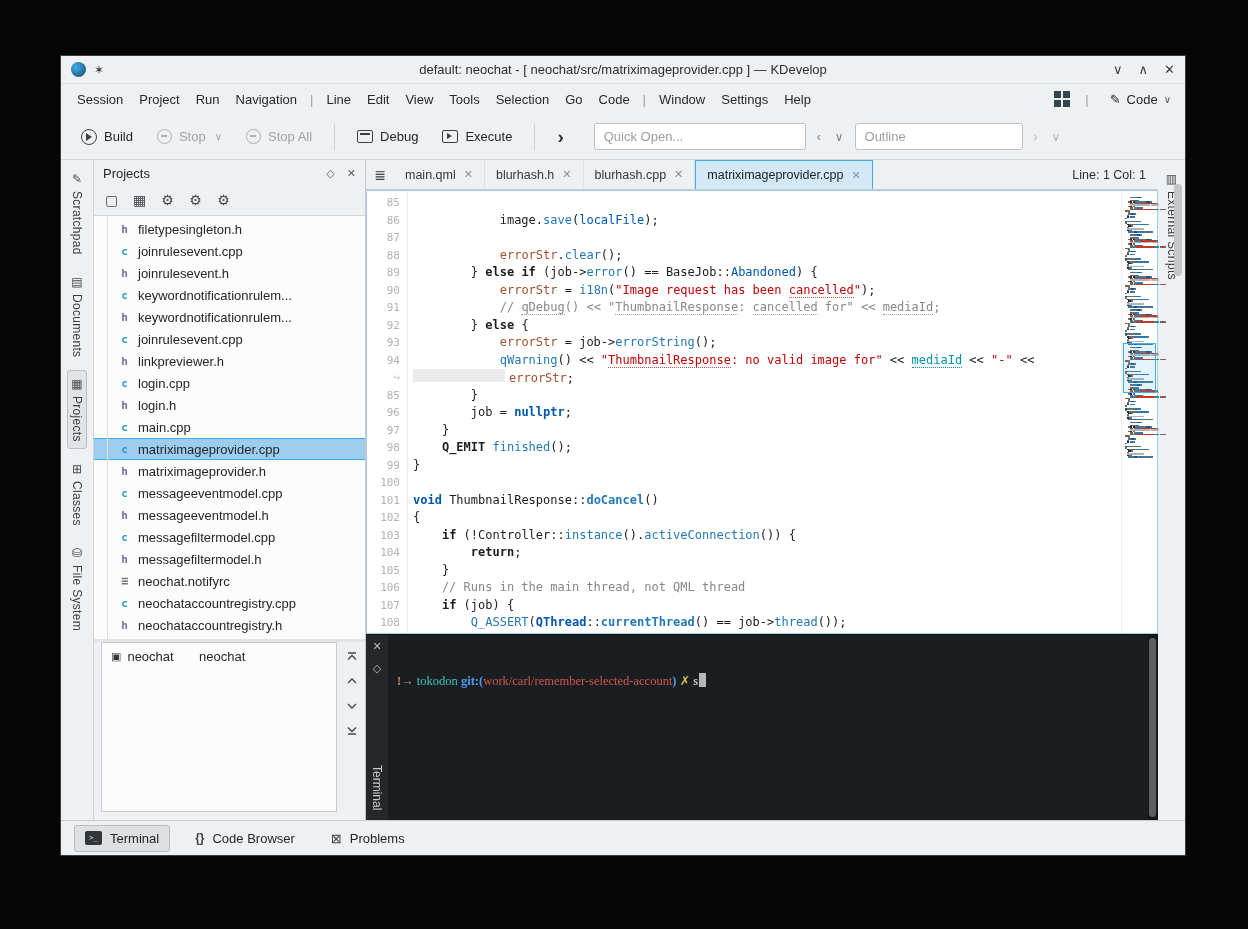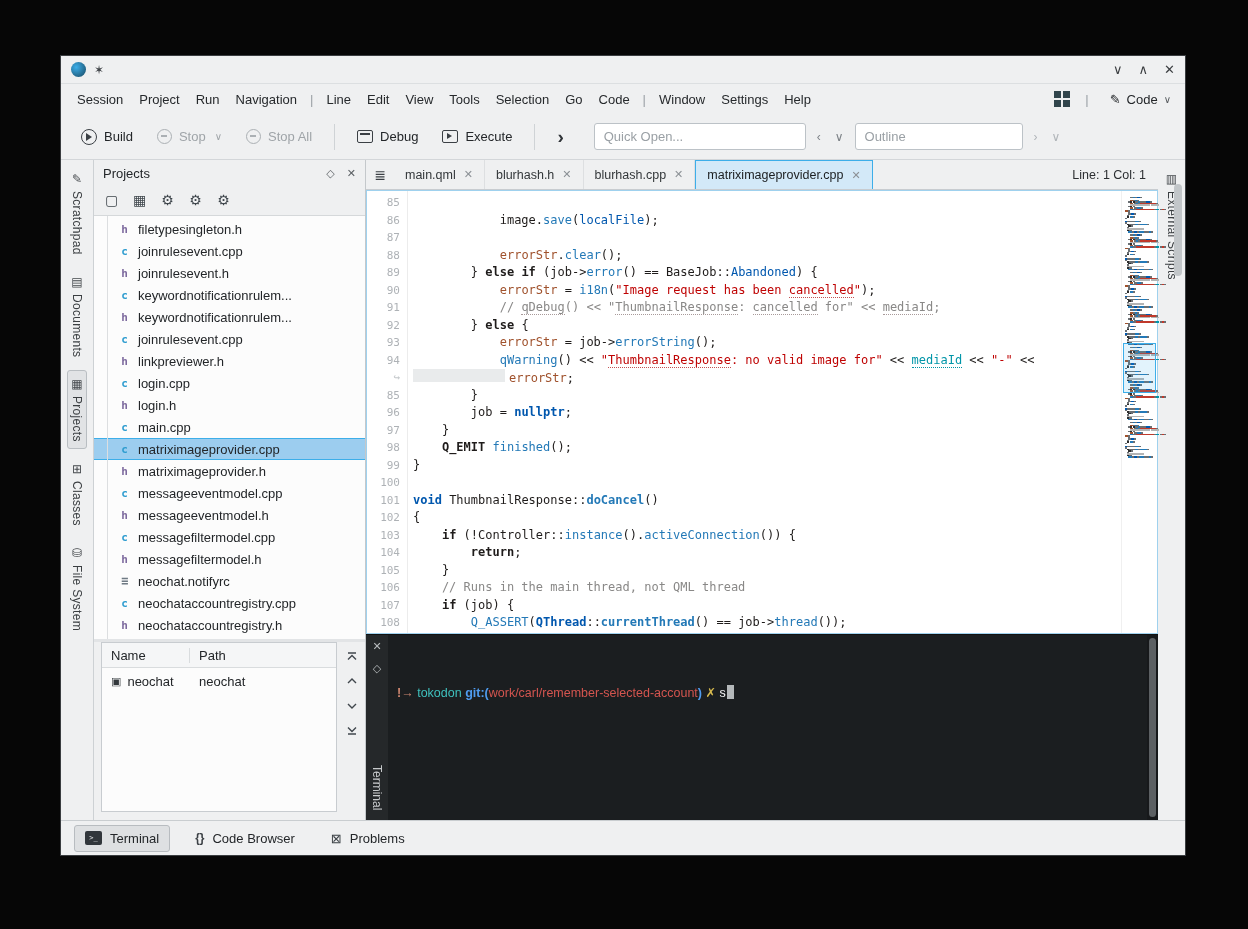--- a/index.html
+++ b/index.html
@@ -122,21 +122,21 @@
   .tk-v3{color:#0057ae}
   .minimap{width:36px;border-left:1px solid #f0f0f0;position:relative;padding:4px 3px;flex:none}
   .mrow{height:1.5px;display:flex}
   .mseg{height:1.5px;flex:none}
   .mview{position:absolute;left:1px;right:1px;top:152px;height:50px;border:1px solid #3daee9;background:rgba(61,174,233,.15)}
 
   
   .terminal{flex:1;display:flex;background:#1b1e20;min-height:0;border-top:1px solid #101213}
   .termstrip{width:22px;background:#25282a;display:flex;flex-direction:column;align-items:center;padding:5px 0 10px 0;gap:9px;color:#b9bdbf;font-size:11px}
   .termlabel{writing-mode:vertical-rl;margin-top:auto;color:#c7cacc;font-size:12px}
-  .termbody{flex:1;padding:16px 9px;font-family:Liberation Sans, sans-serif;font-size:12.5px;line-height:17px;color:#eceff1;white-space:pre}
+  .termbody{flex:1;padding:4px 9px;font-family:Liberation Serif, serif;font-size:12.5px;line-height:17px;color:#eceff1;white-space:pre}
   .t-arrow{color:#d08770;font-weight:bold}
   .t-plain{color:#eceff1}
   .t-cyan{color:#3fc1be}
   .t-blue{color:#4f9cf0;font-weight:bold}
   .t-red{color:#d4554f}
   .t-yellow{color:#d7ba4e}
   .t-white{color:#f4f5f6}
   .tcursor{display:inline-block;width:7px;height:14px;background:#b4b8ba;vertical-align:-2px;margin-left:1px}
   .termscroll{width:11px;background:#17191b;position:relative;flex:none}
   .termscroll .thumb{position:absolute;left:2px;right:2px;top:3px;bottom:3px;background:#5c6063;border-radius:4px}
@@ -153,20 +153,21 @@
 </head>
 <body>
 
 <div class="win">
 
   <div class="titlebar">
     <div class="tb-left">
       <span class="appicon"></span>
       <span class="pinicon">✶</span>
     </div>
+    <div class="tb-title">default: neochat - [ neochat/src/matriximageprovider.cpp ] — KDevelop</div>
     <div class="tb-controls">
       <span>∨</span>
       <span>∧</span>
       <span>✕</span>
     </div>
   </div>
 
   <div class="menubar">
     <div class="mb-items">
         <span class="menu-item">Session</span>
@@ -351,24 +352,20 @@
               <span class="tlabel">neochataccountregistry.h</span>
             </div>
             <div class="titem"></div>
           </div>
         <div class="tscroll"></div>
       </div>
 
       <div class="panel-bs">
         <div class="bs-body">
           <div class="bs-table">
-            <div class="bs-thead">
-              <span class="bs-th name">Name</span>
-              <span class="bs-th">Path</span>
-            </div>
             <div>
                 <div class="bs-row">
                   <span class="bs-cell name">
                     <span class="target-icon">▣</span>
                     <span>neochat</span>
                   </span>
                   <span class="bs-cell">neochat</span>
                 </div>
               </div>
           </div>

